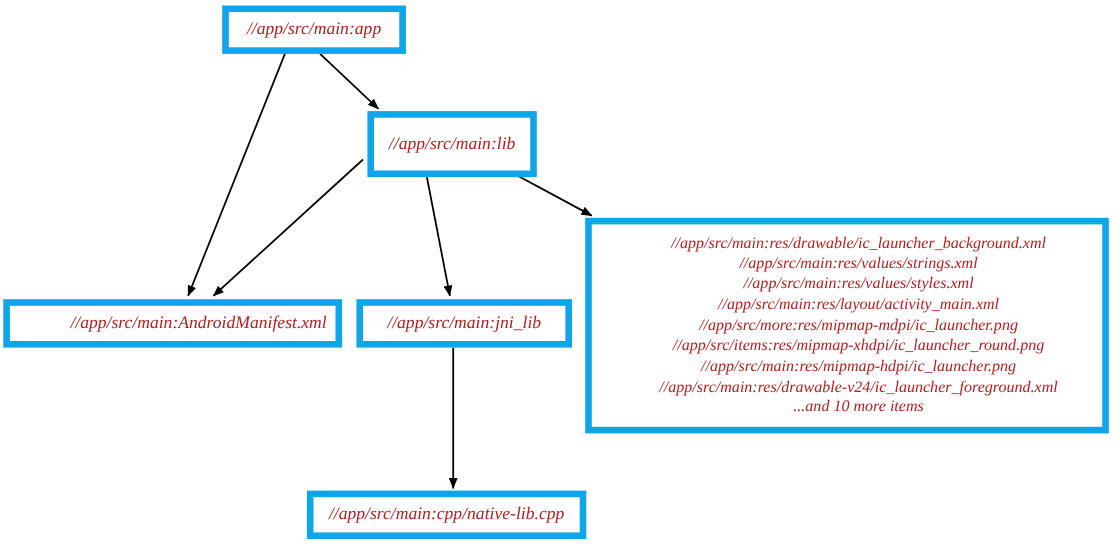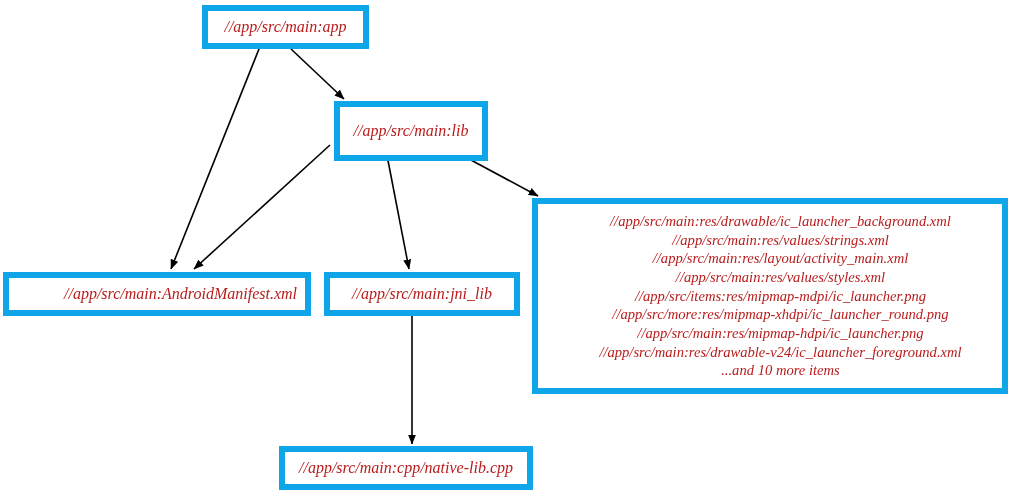--- a/index.html
+++ b/index.html
@@ -100,24 +100,24 @@
   </div>
 
   <div class="node" id="node-jnilib">
     <span class="node-label">//app/src/main:jni_lib</span>
   </div>
 
   <div class="node node-multiline" id="node-resources">
     <span class="node-label">
       <span class="line">//app/src/main:res/drawable/ic_launcher_background.xml</span>
       <span class="line">//app/src/main:res/values/strings.xml</span>
+      <span class="line">//app/src/main:res/values/styles.xml</span>
       <span class="line">//app/src/main:res/layout/activity_main.xml</span>
-      <span class="line">//app/src/main:res/values/styles.xml</span>
-      <span class="line">//app/src/items:res/mipmap-mdpi/ic_launcher.png</span>
-      <span class="line">//app/src/more:res/mipmap-xhdpi/ic_launcher_round.png</span>
+      <span class="line">//app/src/more:res/mipmap-mdpi/ic_launcher.png</span>
+      <span class="line">//app/src/items:res/mipmap-xhdpi/ic_launcher_round.png</span>
       <span class="line">//app/src/main:res/mipmap-hdpi/ic_launcher.png</span>
       <span class="line">//app/src/main:res/drawable-v24/ic_launcher_foreground.xml</span>
       <span class="line">...and 10 more items</span>
     </span>
   </div>
 
   <div class="node" id="node-nativelib">
     <span class="node-label">//app/src/main:cpp/native-lib.cpp</span>
   </div>
 

